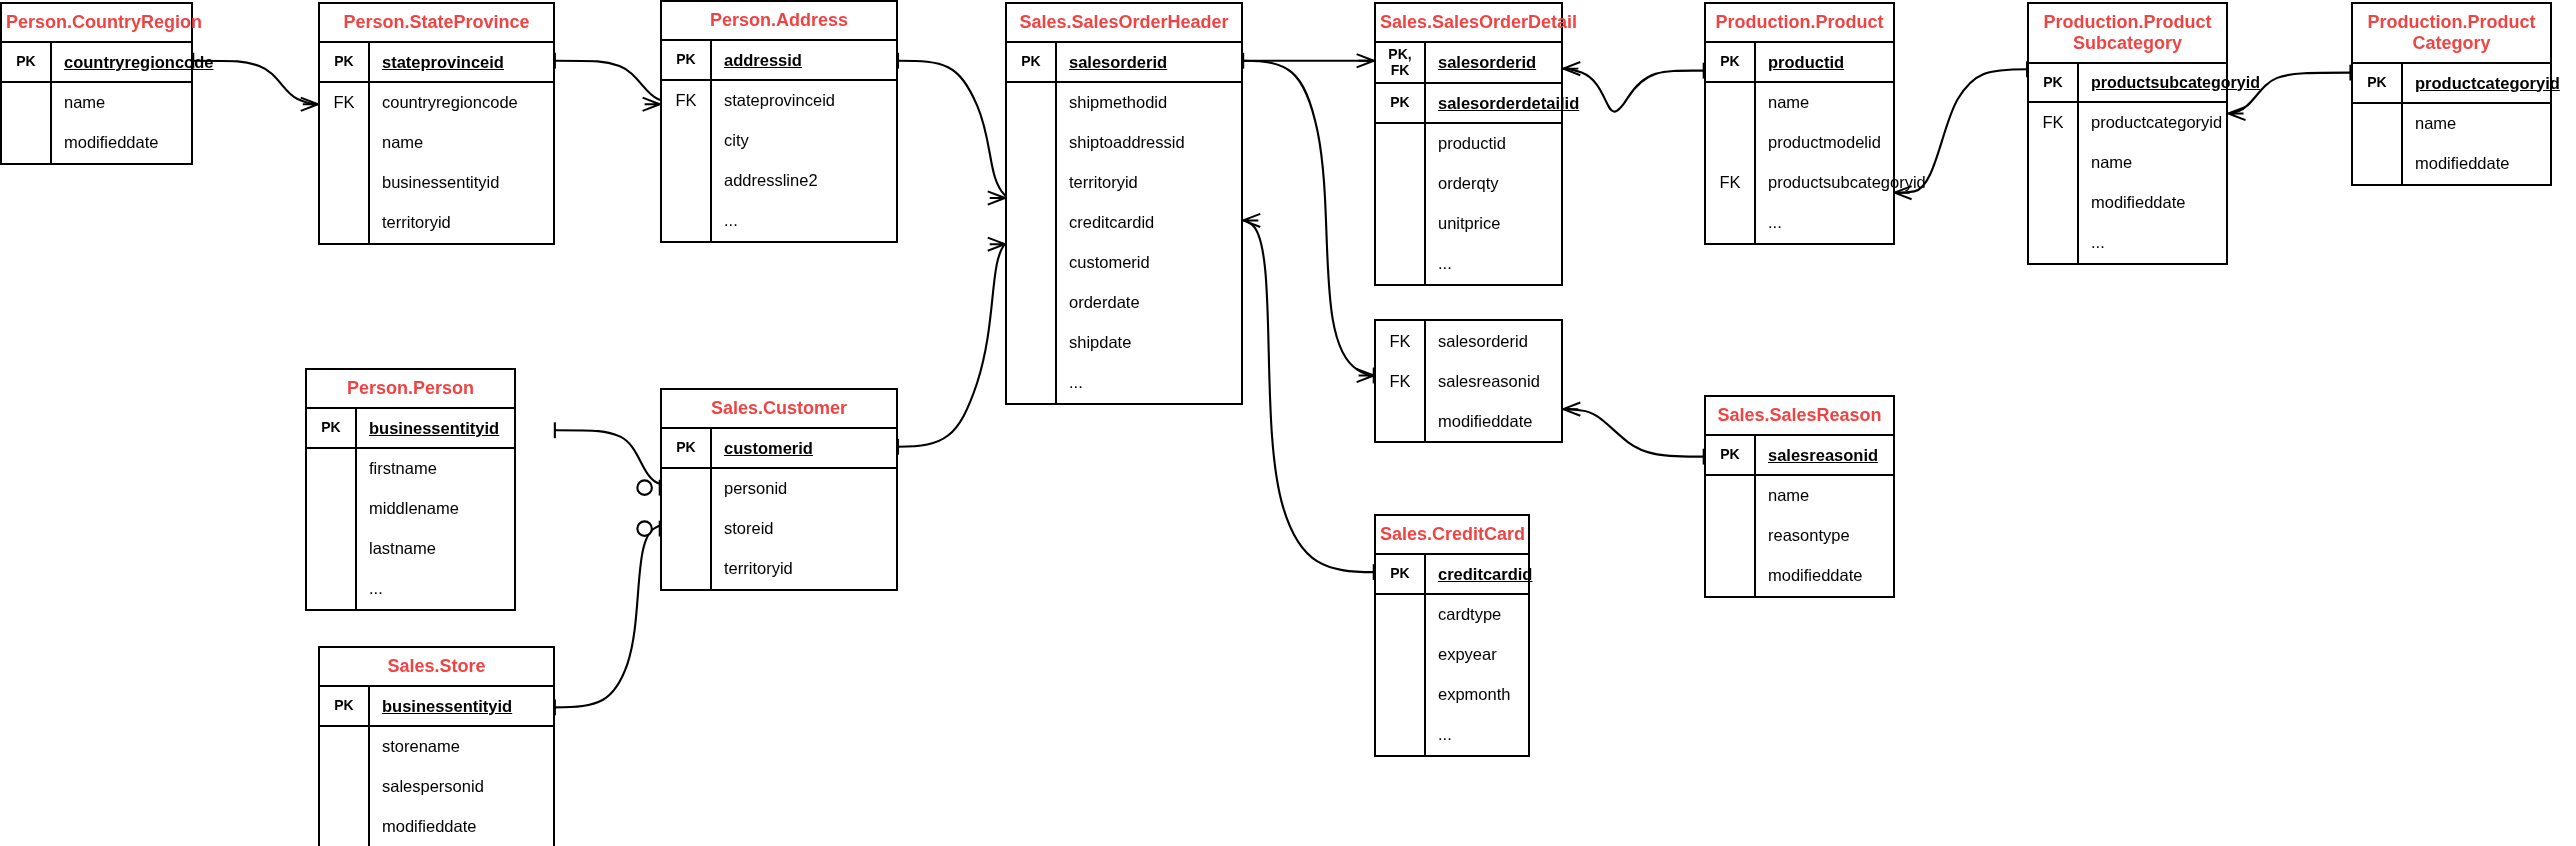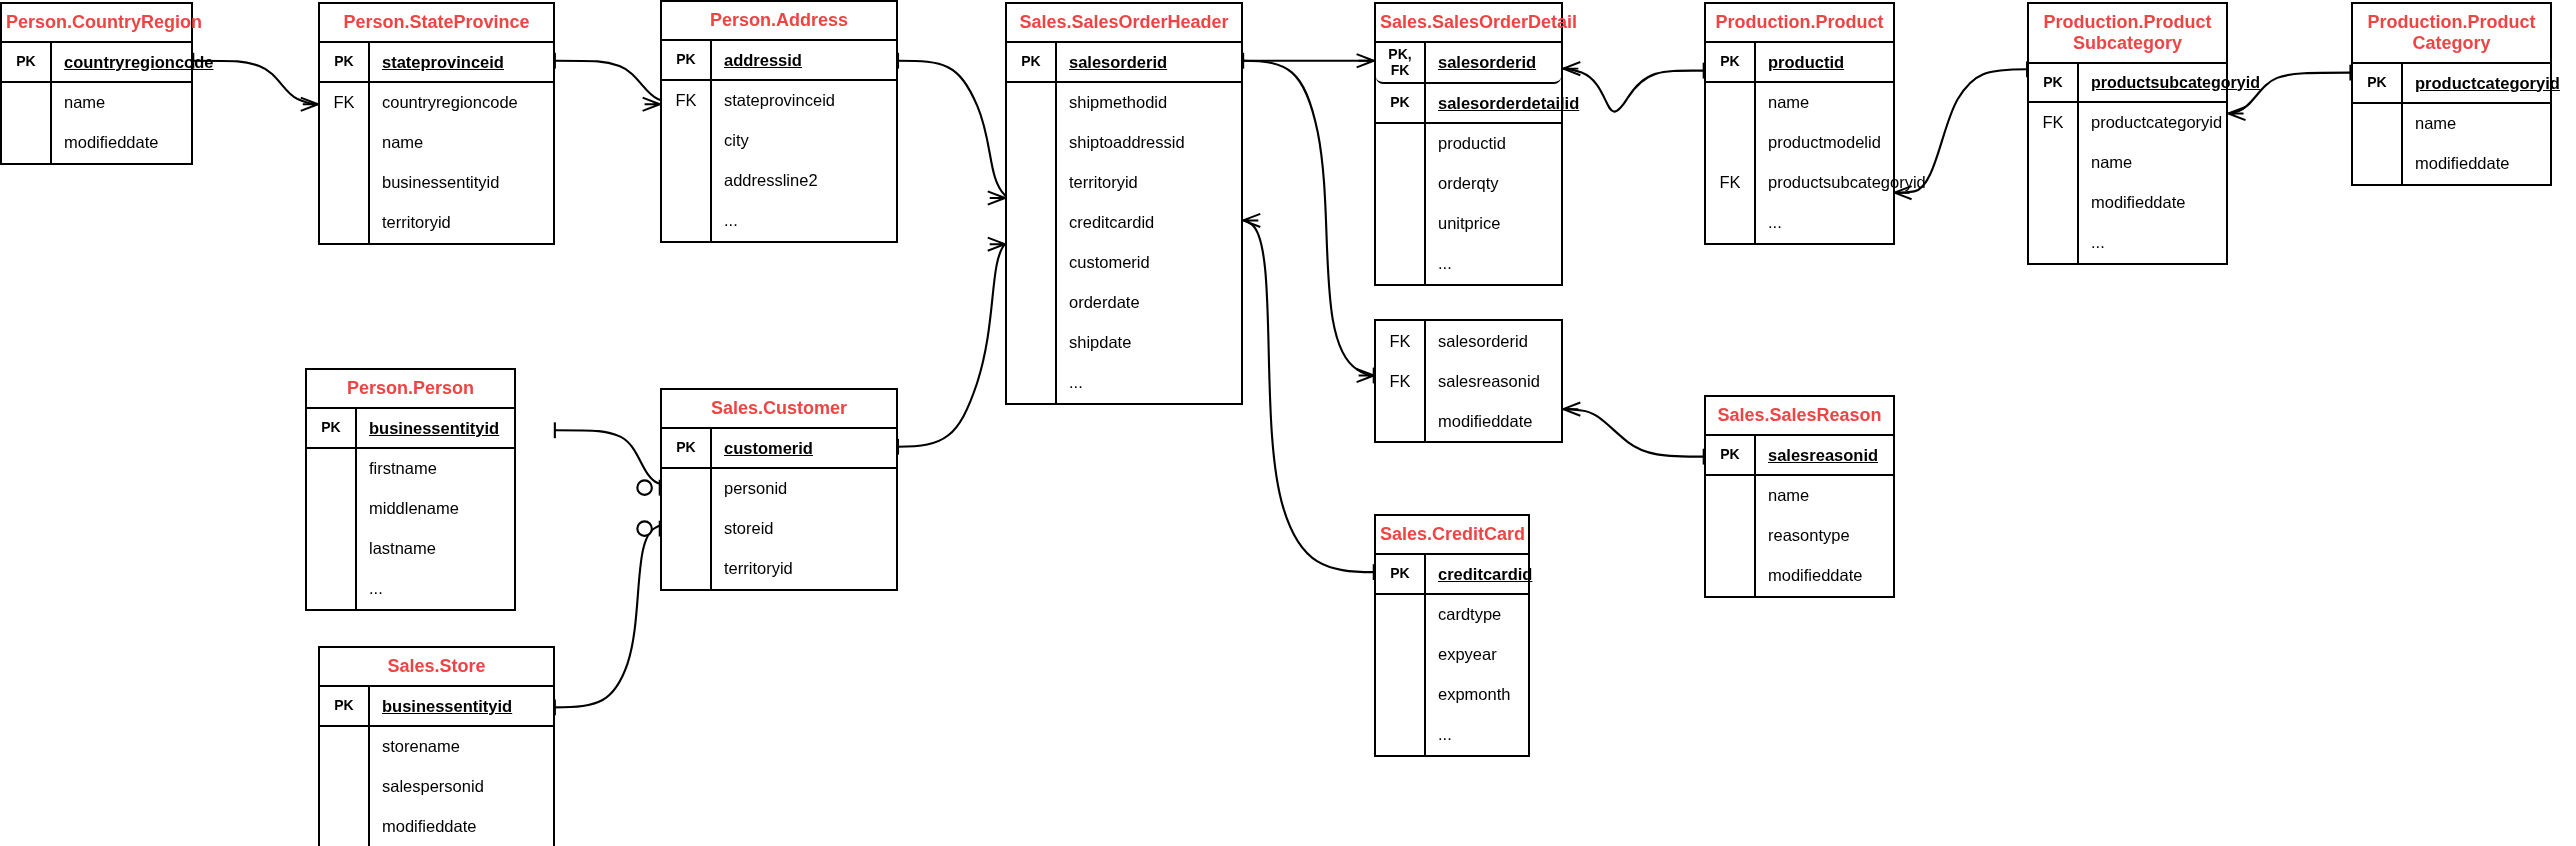--- a/index.html
+++ b/index.html
@@ -297,21 +297,21 @@
         <div class="ncell">customerid</div>
         <div class="ncell">orderdate</div>
         <div class="ncell">shipdate</div>
         <div class="ncell">...</div>
       </div>
     </div>
   </div>
 
   <div class="entity" style="left:1374px; top:2px; width:189px;">
     <div class="entity-title">Sales.SalesOrderDetail</div>
-    <div class="attr-row sep" style="height:41px;border-radius:7px;">
+    <div class="attr-row sep" style="height:41px;">
       <div class="attr-key pk">PK,
 FK</div>
       <div class="attr-name pk">salesorderid</div>
     </div>
     <div class="attr-row sep">
       <div class="attr-key pk">PK</div>
       <div class="attr-name pk">salesorderdetailid</div>
     </div>
     <div class="attr-block">
       <div class="attr-block-key">

